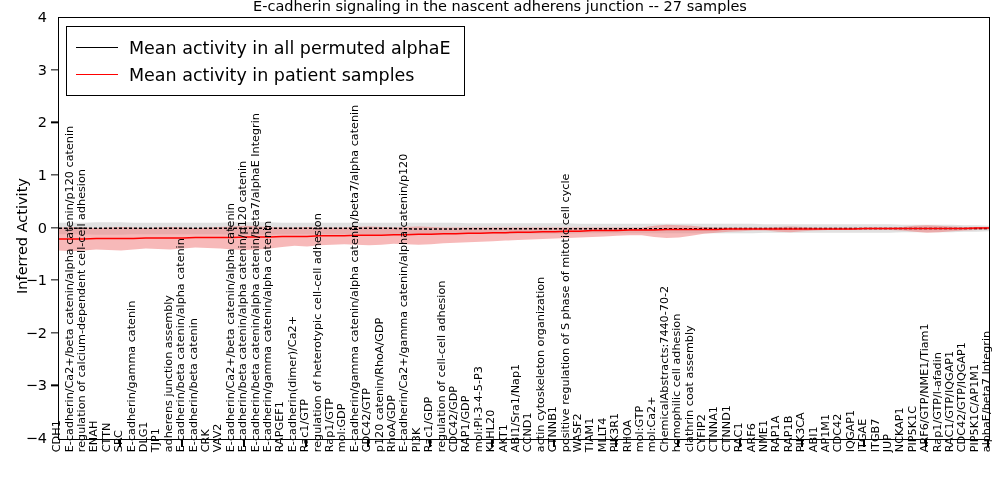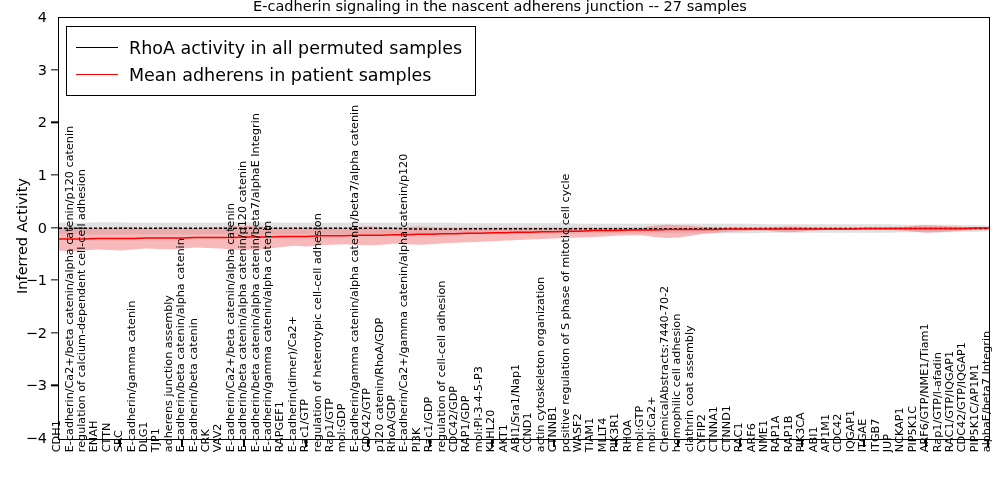--- a/index.html
+++ b/index.html
@@ -170,21 +170,21 @@
       <div class="xlab" style="left: 954.9px; top: 441px;">RAC1/GTP/IQGAP1</div>
       <div class="xlab" style="left: 967.3px; top: 441px;">CDC42/GTP/IQGAP1</div>
       <div class="xlab" style="left: 979.7px; top: 441px;">PIP5K1C/AP1M1</div>
       <div class="xtickmark" style="left: 987.35px;"></div>
       <div class="xlab" style="left: 992.1px; top: 441px;">alphaE/beta7 Integrin</div>
     </div>
 
   <div id="legend">
     <div class="legend-row">
       <span class="legend-swatch" style="border-top-color: rgb(0, 0, 0);"></span>
-      <span class="legend-text">RhoA activity in all permuted samples</span>
+      <span class="legend-text">Mean activity in all permuted alphaE</span>
     </div>
     <div class="legend-row">
       <span class="legend-swatch" style="border-top-color: rgb(255, 0, 0);"></span>
-      <span class="legend-text">Mean adherens in patient samples</span>
+      <span class="legend-text">Mean activity in patient samples</span>
     </div>
   </div>
 
 </div>
 
 </body></html>

